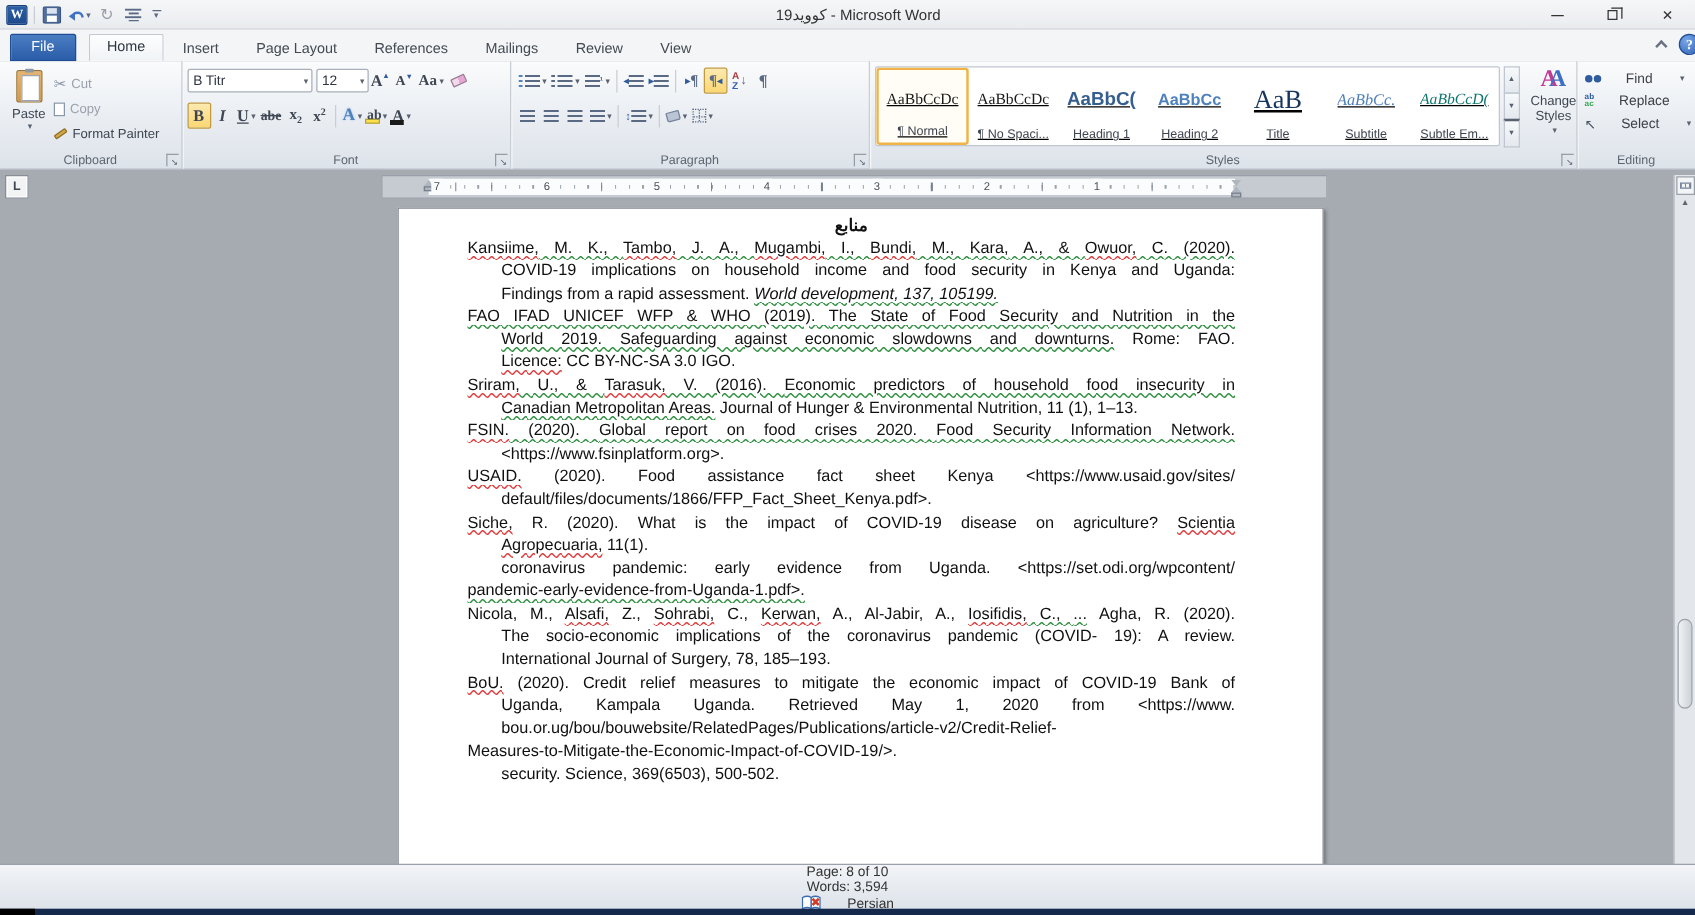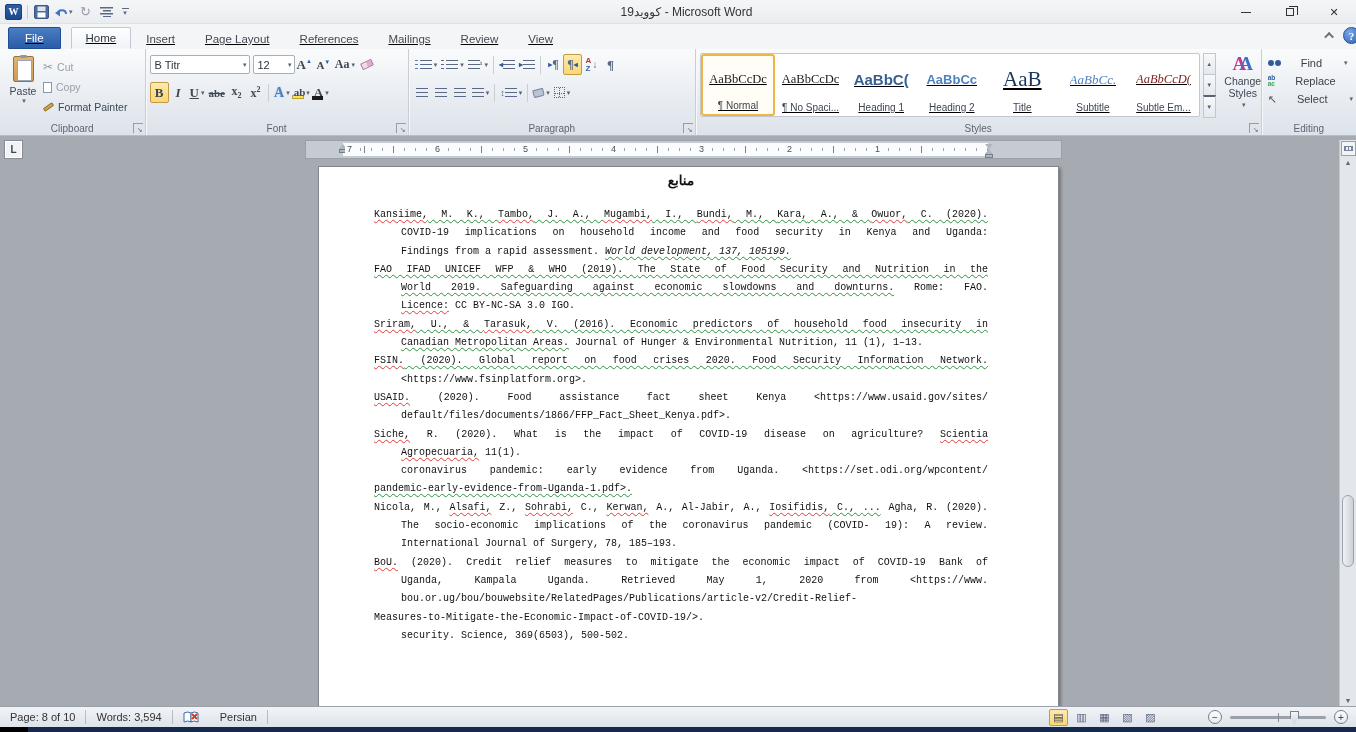--- a/index.html
+++ b/index.html
@@ -100,21 +100,21 @@
   .gallery{position:absolute;left:4px;top:4px;width:500px;height:64px;background:#fff;border:1px solid #c1c7d0;border-radius:2px;display:flex;overflow:hidden;text-decoration:underline;}
   .chip{flex:1;display:flex;flex-direction:column;align-items:center;justify-content:flex-end;padding:3px 1px;}
   .chip .prev{flex:1;display:flex;align-items:center;white-space:nowrap;overflow:hidden;max-width:68px;}
   .chip-label{font-size:10px;color:#3e4450;white-space:nowrap;overflow:hidden;max-width:66px;}
   .chip.sel{border:2px solid #f0b347;border-radius:3px;background:#fffdf5;}
   .st-normal{font:12.5px "Liberation Serif",serif;color:#1a1a1a;}
   .st-h1{font:bold 15px "Liberation Sans",sans-serif;color:#365f91;}
   .st-h2{font:bold 13px "Liberation Sans",sans-serif;color:#4f81bd;}
   .st-title{font:21px "Liberation Serif",serif;color:#17365d;}
   .st-sub{font:italic 13px "Liberation Serif",serif;color:#4f81bd;}
-  .st-subtle{font:italic 12.5px "Liberation Serif",serif;color:#7f1d1d;text-align:right;}
+  .st-subtle{font:italic 12.5px "Liberation Serif",serif;color:#0f766e;text-align:right;}
   .scrollcol{position:absolute;left:507px;top:4px;width:13px;height:64px;display:flex;flex-direction:column;}
   .scbtn{flex:1;border:1px solid #c1c7d0;background:linear-gradient(#f7f9fb,#e4e9ef);font-size:6px;color:#5a6270;display:flex;align-items:center;justify-content:center;margin-bottom:-1px;}
   .changestyles{position:absolute;left:524px;top:4px;width:46px;height:66px;display:flex;flex-direction:column;align-items:center;font-size:10.5px;color:#3e4753;text-align:center;line-height:12px;}
   .cs-a1{font:bold 19px "Liberation Serif",serif;color:#c23a94;}
   .cs-a2{font:bold 19px "Liberation Serif",serif;color:#3e6fc6;margin-left:-7px;}
 
   
   .grp-edit{flex:1;padding-top:5px;}
   .editrow{display:flex;align-items:center;gap:20px;height:18px;font-size:11px;color:#3c4148;padding-left:3px;}
   .binoc{width:6px;height:6px;border-radius:50%;background:#2f5c9e;box-shadow:7px 0 0 #2f5c9e;margin-right:7px;}
@@ -134,39 +134,39 @@
     background-size:auto 7px,auto 3px;background-position:50px center,6px center;background-repeat:repeat-x;}
   .rnum{position:absolute;top:0;font-size:9px;color:#4a5058;background:#fbfcfd;padding:0 2px;line-height:13px;}
   .indent-marker{position:absolute;width:9px;top:1px;display:flex;flex-direction:column;align-items:center;}
   .im-tri-d{width:0;height:0;border-left:4px solid transparent;border-right:4px solid transparent;border-top:5px solid #aeb6c0;}
   .im-tri-u{width:0;height:0;border-left:4px solid transparent;border-right:4px solid transparent;border-bottom:5px solid #aeb6c0;}
   .im-box{width:8px;height:4px;background:#aeb6c0;border:1px solid #767e89;}
 
   .page{position:absolute;left:318px;top:30px;width:741px;bottom:-2px;background:#fff;border:1px solid #82878d;
     box-shadow:2px 2px 3px rgba(0,0,0,.3);overflow:hidden;padding:3px 70px 0 55px;}
   .doc-heading{text-align:center;font:bold 13.5px "Liberation Serif",serif;color:#111;margin:2px 0 0;}
-  .refs{margin-top:17px;font-family:Liberation Mono, monospace;font-size:10px;line-height:18.3px;color:#101010;}
+  .refs{font-family:Liberation Sans, sans-serif;font-size:13px;line-height:18.3px;color:#101010;}
   .ref-line{min-height:18.3px;}
   .ind{padding-left:27px;}
   .just{text-align:justify;text-align-last:justify;}
   .it{font-style:italic;}
   .u-red{text-decoration:underline;text-decoration-style:wavy;text-decoration-color:#e03b3b;text-decoration-thickness:1px;text-underline-offset:2px;}
   .u-green{text-decoration:underline;text-decoration-style:wavy;text-decoration-color:#2e9040;text-decoration-thickness:1px;text-underline-offset:2px;}
 
   .vscroll{position:absolute;right:0;top:4px;bottom:0;width:17px;background:#e3e6ea;border-left:1px solid #c3c8ce;display:flex;flex-direction:column;align-items:center;}
   .vs-toggle{width:15px;height:15px;background:#f2f4f6;border:1px solid #9aa0a8;margin:1px 0 2px;display:flex;align-items:center;justify-content:center;}
   .vs-toggle i{display:block;width:9px;height:5px;border:1px solid #76839a;background:repeating-linear-gradient(90deg,#76839a 0 1px,transparent 1px 3px);}
   .vs-arrow{font-size:7px;color:#5f6670;line-height:10px;}
   .vs-track{flex:1;width:100%;position:relative;}
   .vs-thumb{position:absolute;left:2px;right:2px;top:62%;height:72px;background:linear-gradient(90deg,#f0f2f4,#ccd2d9);border:1px solid #9aa2ac;border-radius:6px;}
 
   
-  .statusbar{position:absolute;left:0;right:0;bottom:5px;height:21px;
+  .statusbar{position:absolute;left:0;right:0;bottom:5px;height:36px;
     background:linear-gradient(#f2f4f7,#dde3ea);border-top:1px solid #9aa1ab;
-    display:flex;align-items:center;font-size:11px;color:#333;}
+    display:flex;align-items:center;font-size:11px;color:#333;flex-direction:column;}
   .sb-item{padding:0 10px;display:flex;align-items:center;gap:6px;height:100%;}
   .sb-sep{width:1px;height:14px;background:#b6bcc4;}
   .sb-right{margin-left:auto;display:flex;align-items:center;gap:4px;padding-right:8px;height:100%;}
   .viewbtn{width:19px;height:17px;display:flex;align-items:center;justify-content:center;font-size:11px;color:#55617a;border-radius:2px;}
   .viewbtn.active{background:linear-gradient(#fdeab0,#fbd773);border:1px solid #c29a3f;color:#3e4753;}
   .zoomlabel{padding:0 8px 0 10px;color:#333;margin-top:42px;}
   .zoombtn{width:14px;height:14px;border-radius:50%;border:1px solid #757d88;display:flex;align-items:center;justify-content:center;font-size:10px;color:#3f4550;background:linear-gradient(#fbfcfd,#e8ecf0);}
   .zoomtrack{width:96px;height:3px;background:#9aa1aa;border-radius:2px;position:relative;margin:0 4px;}
   .zoomtrack:before{content:"";position:absolute;left:50%;top:-3px;width:1px;height:9px;background:#848b95;}
   .zoomhandle{position:absolute;left:60px;top:-5px;width:9px;height:13px;background:linear-gradient(#f4f6f8,#cfd6dd);border:1px solid #78808c;
@@ -214,21 +214,21 @@
       <div class="winbtn">
           <span class="glyph-rest"></span>
         </div>
       <div class="winbtn">
           <span>✕</span>
         </div>
     </div>
   </div>
 
   <div class="tabsrow">
-    <div style="display:flex;align-items:flex-end;height:100%;text-decoration:underline;">
+    <div style="display:flex;align-items:flex-end;height:100%;">
         <div class="tab tab-file">File</div>
         <div class="tab tab-active">Home</div>
         <div class="tab">Insert</div>
         <div class="tab">Page Layout</div>
         <div class="tab">References</div>
         <div class="tab">Mailings</div>
         <div class="tab">Review</div>
         <div class="tab">View</div>
       </div>
     <div class="tabsrow-right">

